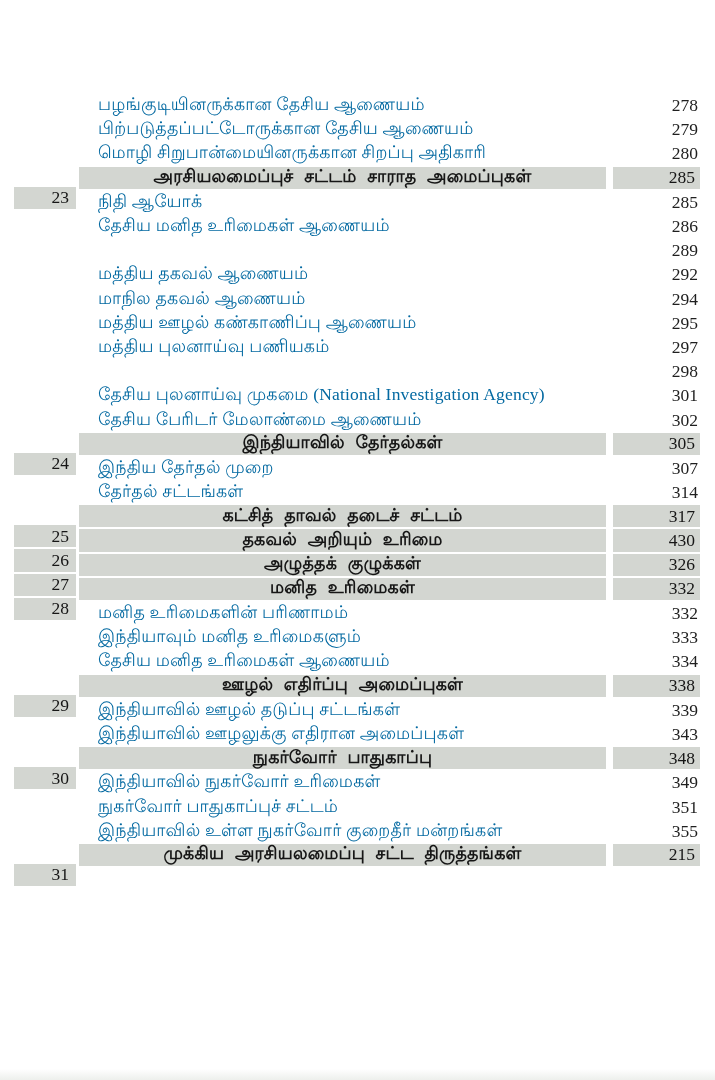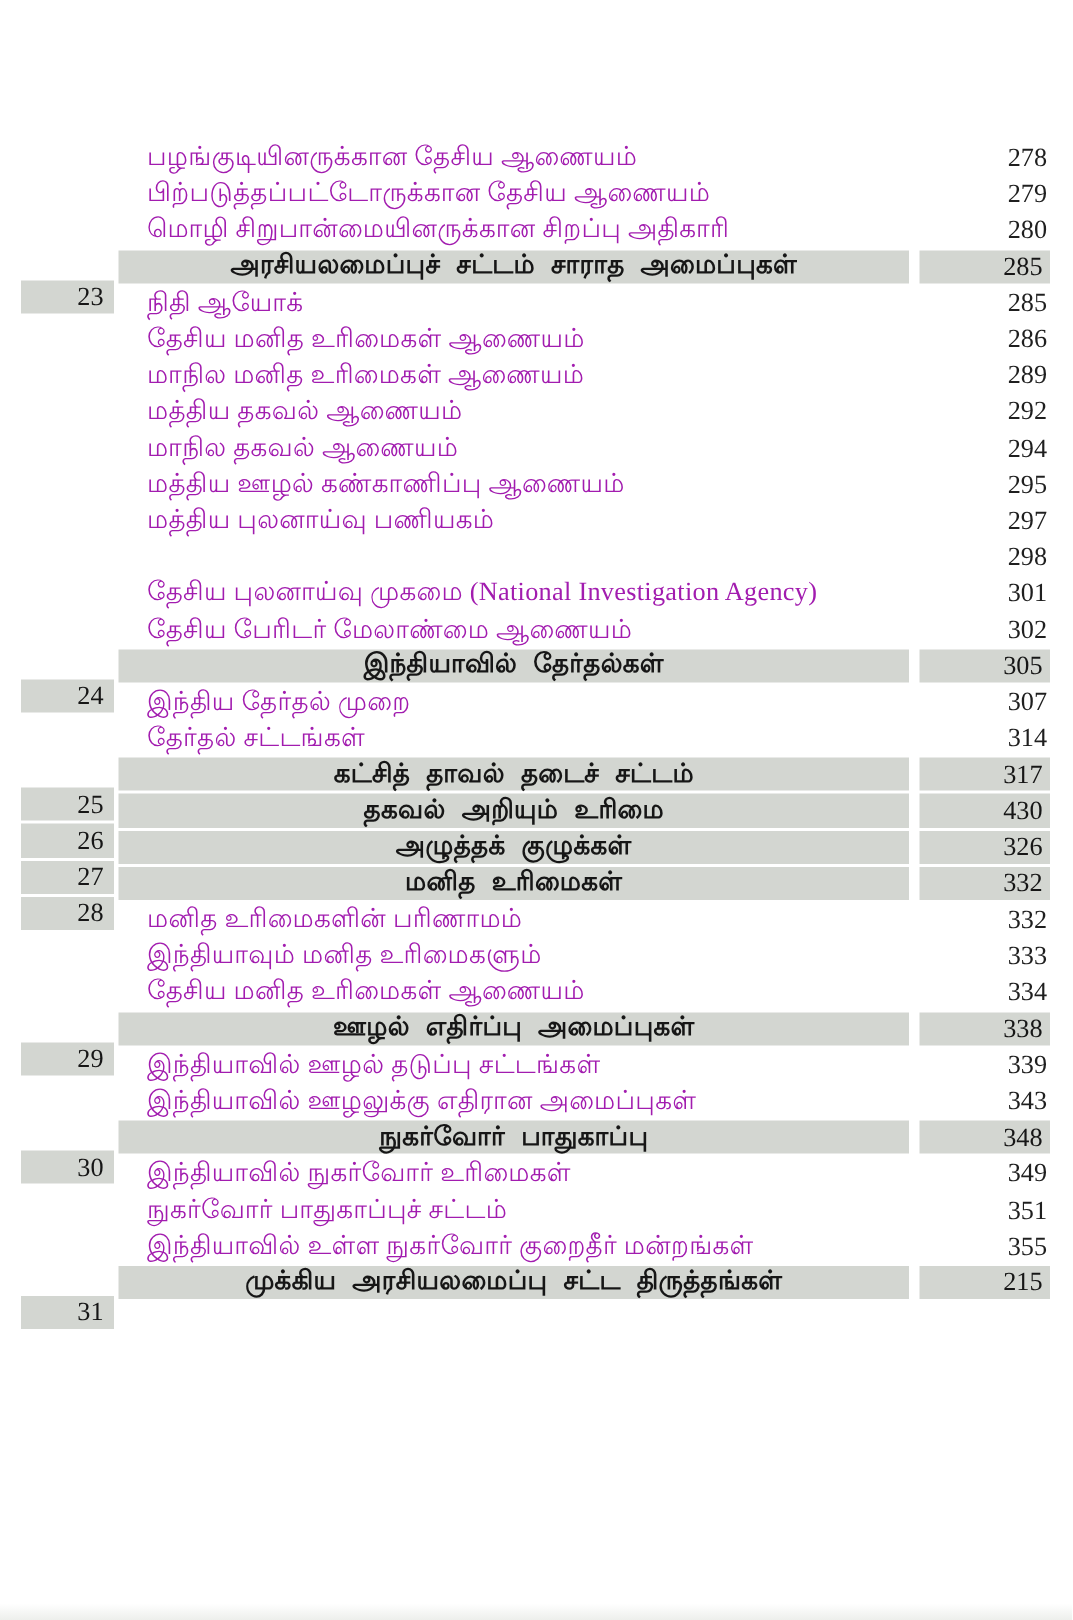--- a/index.html
+++ b/index.html
@@ -25,21 +25,21 @@
     position: relative;
     height: 24.2px;
   }
   
   .row.item .item-title {
     position: absolute;
     left: 98px;
     top: 50%;
     transform: translateY(-50%);
     font-size: 17.5px;
-    color: #a21caf;
+    color: #0369a1;
     white-space: nowrap;
     letter-spacing: 0.2px;
   }
   .row.item .item-page {
     position: absolute;
     right: 17px;
     top: 50%;
     transform: translateY(-50%);
     font-size: 17.5px;
     color: #1f1f1f;
@@ -112,21 +112,20 @@
       </div>
       <div class="row item">
         <div class="item-title">நிதி ஆயோக்</div>
         <div class="item-page">285</div>
       </div>
       <div class="row item">
         <div class="item-title">தேசிய மனித உரிமைகள் ஆணையம்</div>
         <div class="item-page">286</div>
       </div>
       <div class="row item">
-        <div class="item-title">மாநில மனித உரிமைகள் ஆணையம்</div>
         <div class="item-page">289</div>
       </div>
       <div class="row item">
         <div class="item-title">மத்திய தகவல் ஆணையம்</div>
         <div class="item-page">292</div>
       </div>
       <div class="row item">
         <div class="item-title">மாநில தகவல் ஆணையம்</div>
         <div class="item-page">294</div>
       </div>

